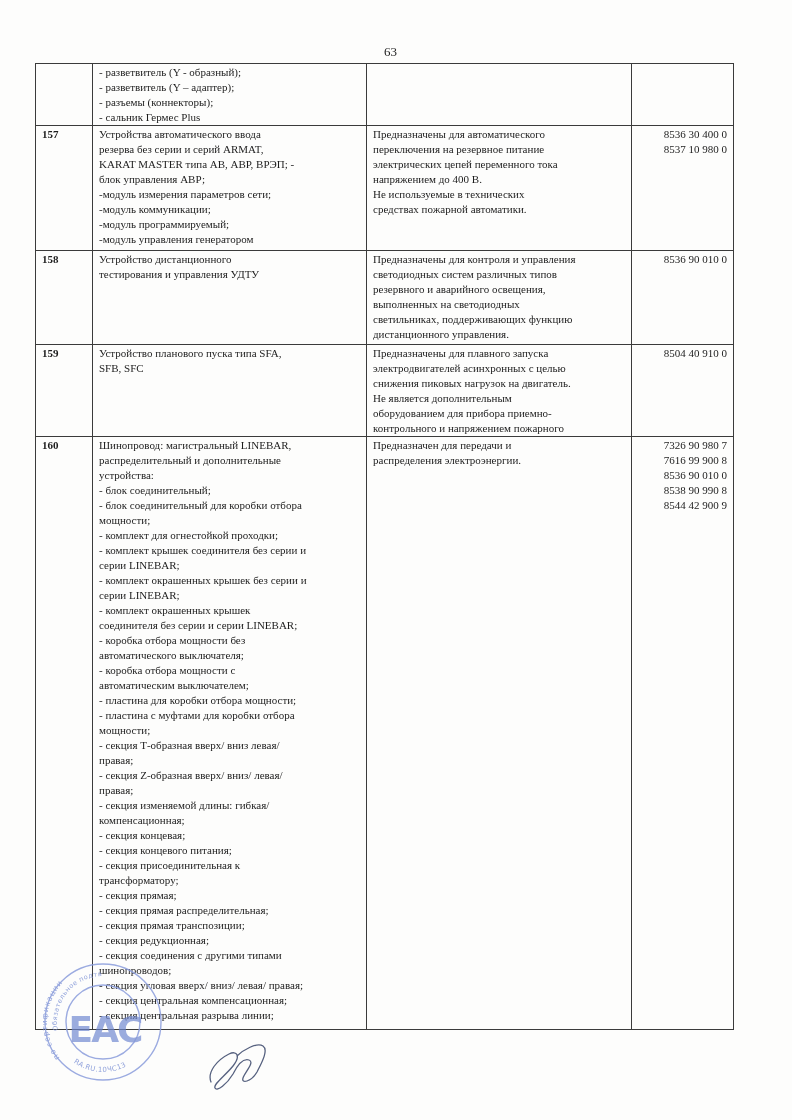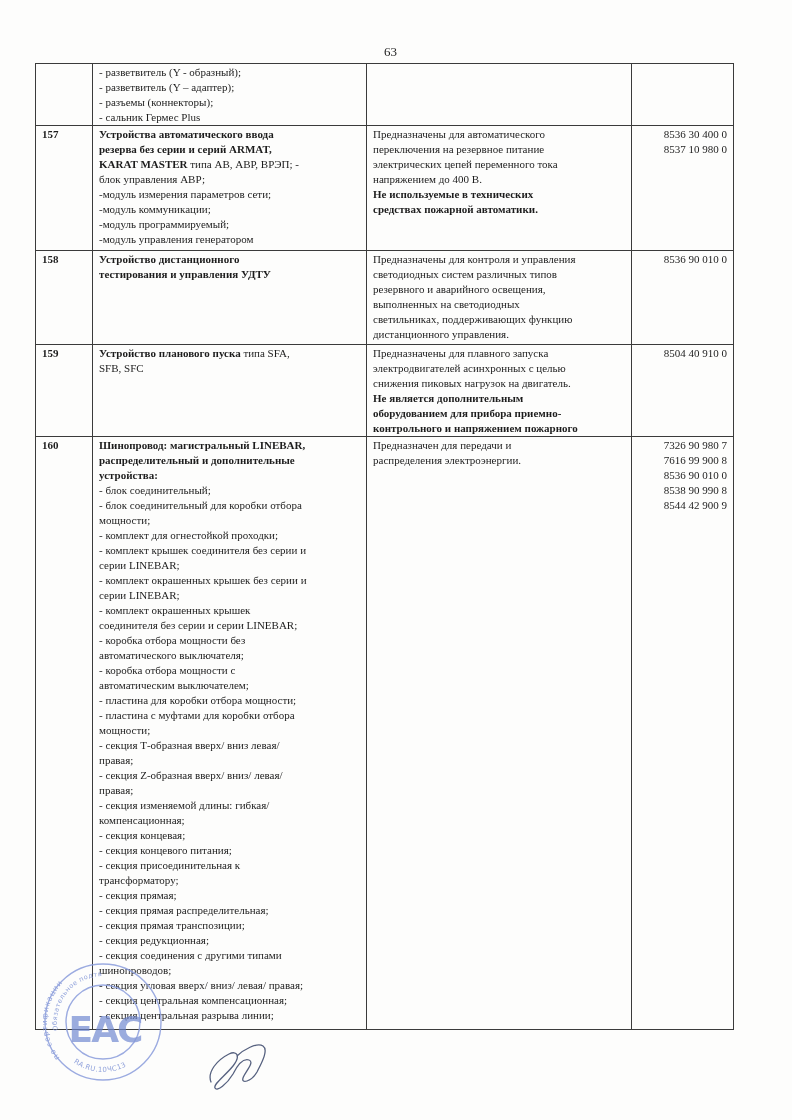--- a/index.html
+++ b/index.html
@@ -43,21 +43,21 @@
     table.doc col.c3 { width: 265px; }
     table.doc col.c4 { width: 102px; }
     table.doc tr:nth-child(1) { height: 59px; }
     table.doc tr:nth-child(2) { height: 125px; }
     table.doc tr:nth-child(3) { height: 94px; }
     table.doc tr:nth-child(4) { height: 92px; }
     table.doc tr:nth-child(5) { height: 593px; }
     td.num { font-weight: bold; padding-left: 5px; }
     td.codes { text-align: right; padding-left: 2px; padding-right: 2px; }
     .line { display: block; white-space: nowrap; }
-    .b { font-weight: bold; }
+    .b { font-weight: normal; }
     .stamp {
       position: absolute;
       left: 43px;
       top: 952px;
       width: 125px;
       height: 140px;
       opacity: 0.85;
     }
     .signature {
       position: absolute;

